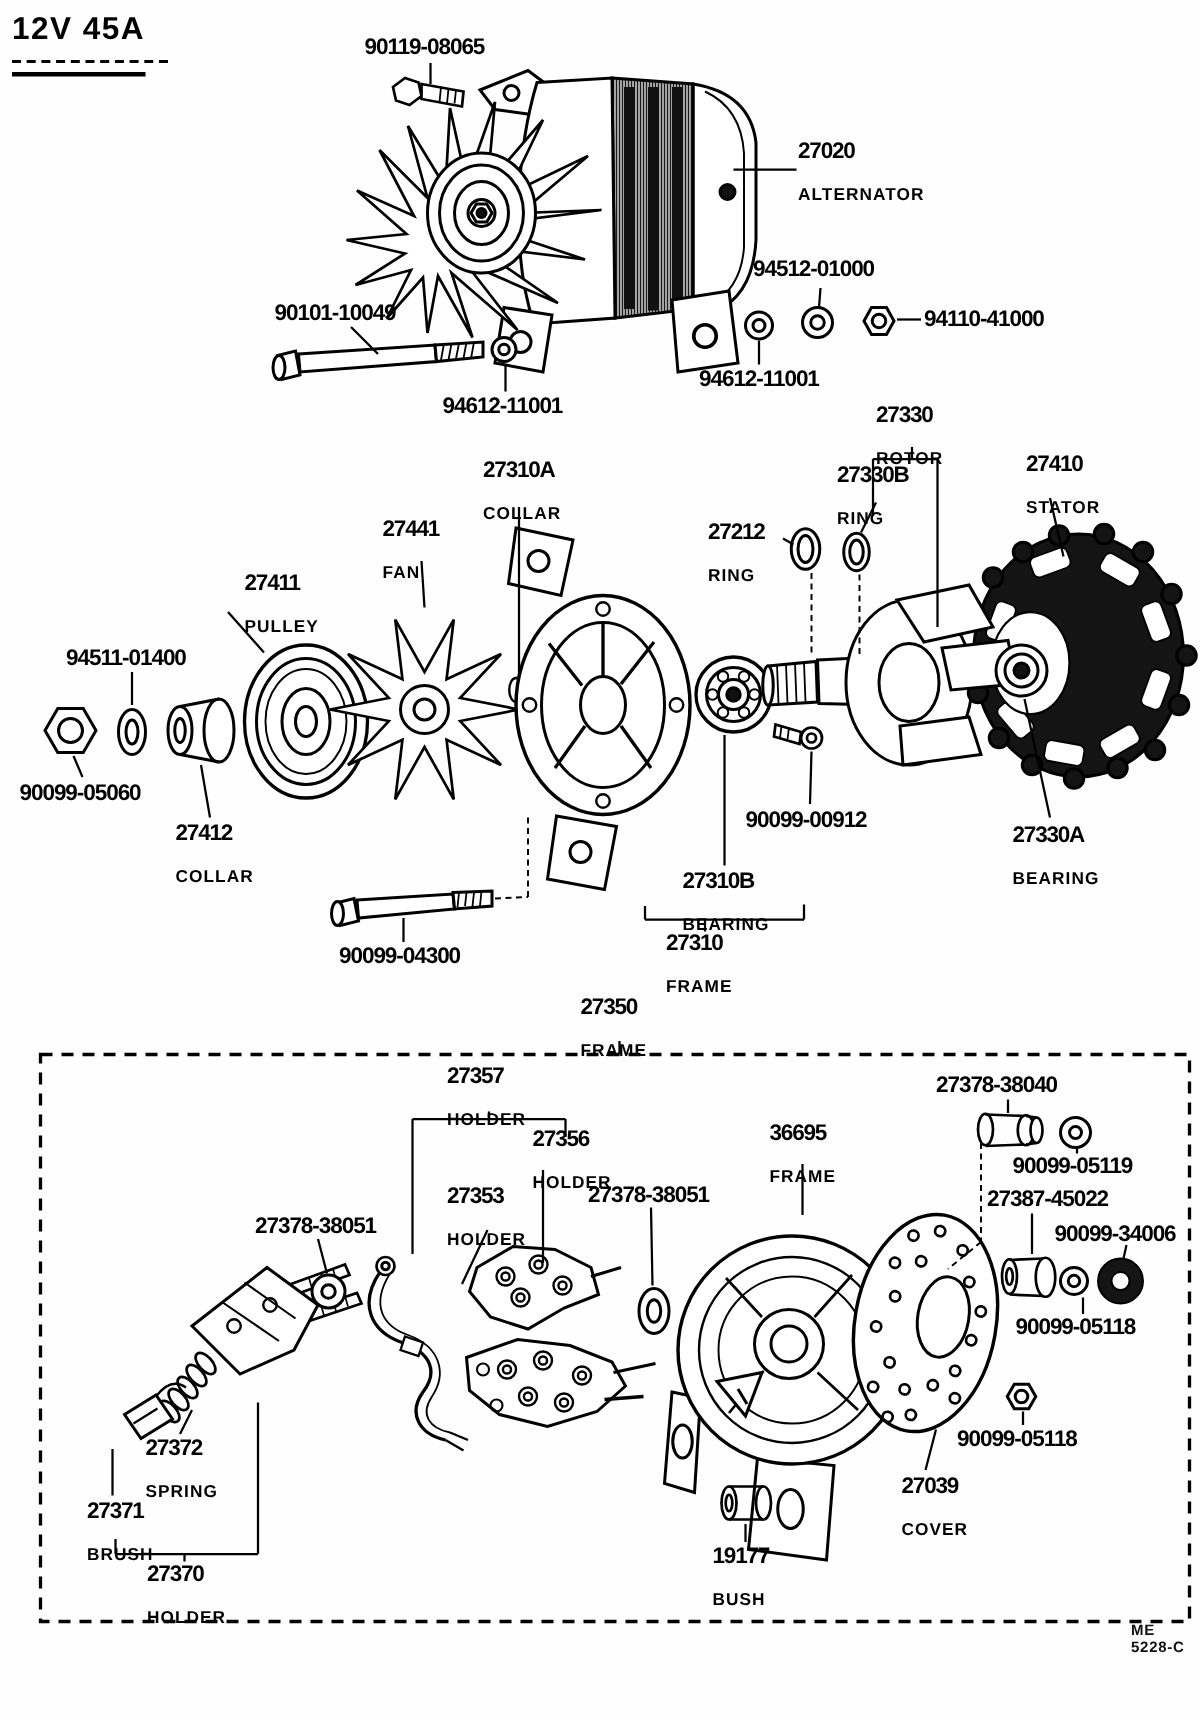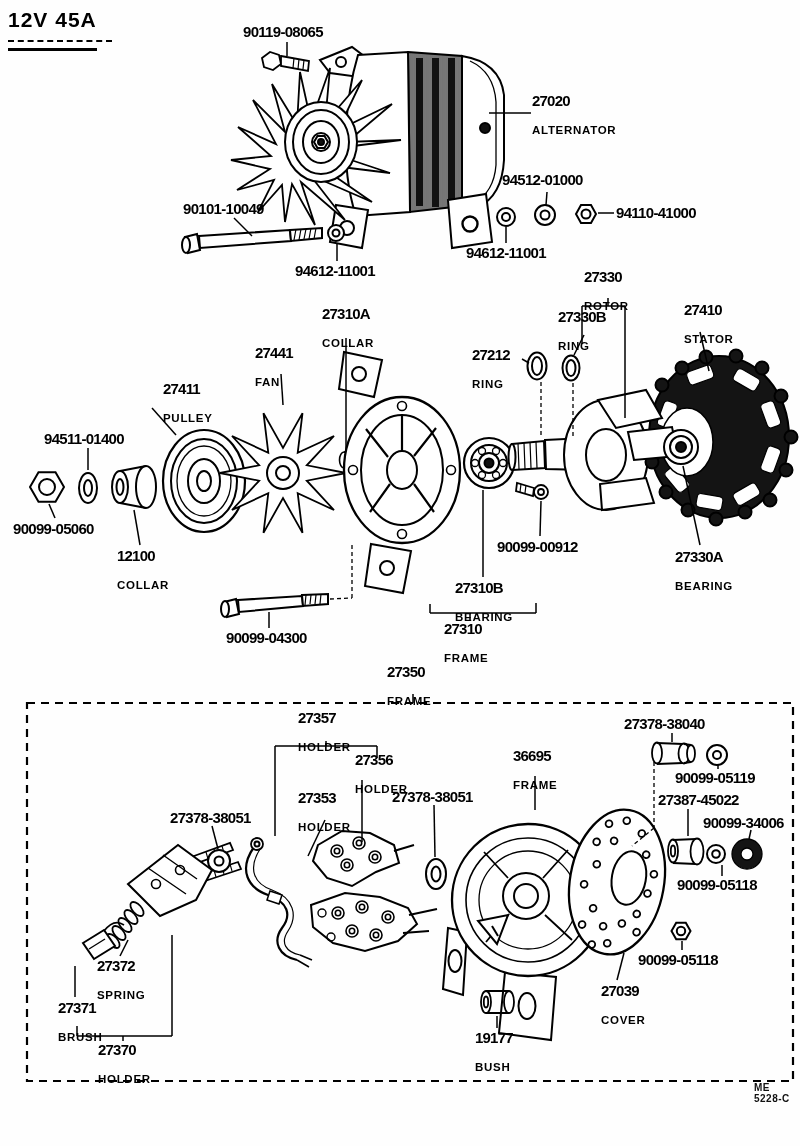--- a/index.html
+++ b/index.html
@@ -481,21 +481,21 @@
       <div class="num">27411</div>
       <div class="nm">PULLEY</div>
     </div>
 <div class="plabel minor" style="left:44px;top:431px">
       <div class="num">94511-01400</div>
     </div>
 <div class="plabel minor" style="left:13px;top:521px">
       <div class="num">90099-05060</div>
     </div>
 <div class="plabel" style="left:117px;top:548px">
-      <div class="num">12100</div>
+      <div class="num">27412</div>
       <div class="nm">COLLAR</div>
     </div>
 <div class="plabel minor" style="left:497px;top:539px">
       <div class="num">90099-00912</div>
     </div>
 <div class="plabel" style="left:675px;top:549px">
       <div class="num">27330A</div>
       <div class="nm">BEARING</div>
     </div>
 <div class="plabel" style="left:455px;top:580px">

